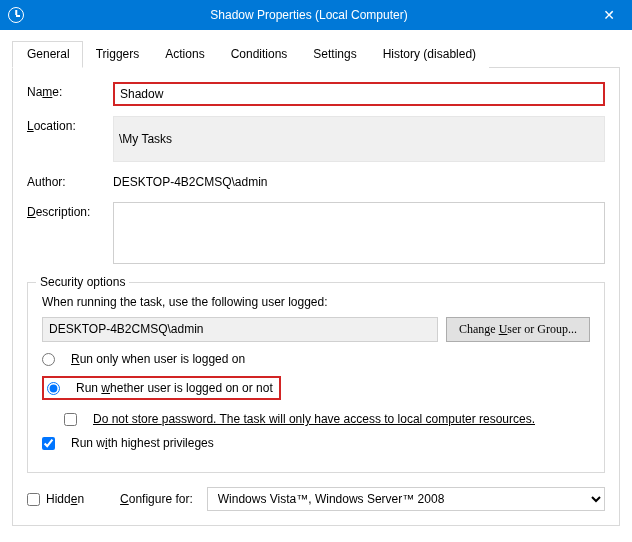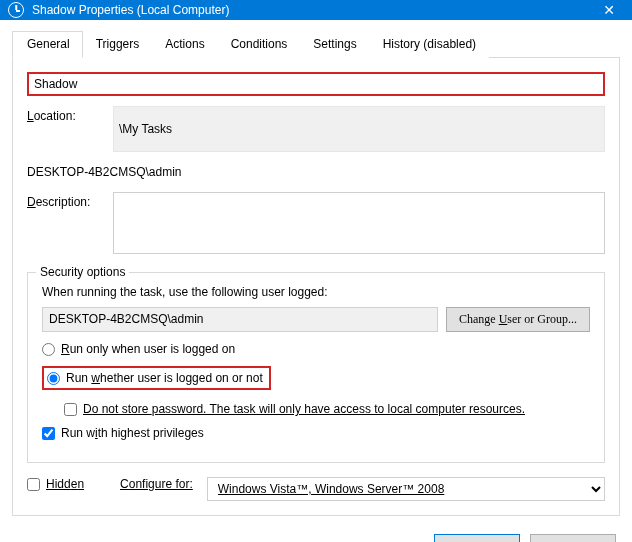--- a/index.html
+++ b/index.html
@@ -7,24 +7,25 @@
   font-family: "Segoe UI", Tahoma, sans-serif;
   font-size: 12px;
   background: #fff;
   width: 632px;
   height: 542px;
   overflow: hidden;
 }
 .titlebar {
   background: #0078d7;
   color: #fff;
-  height: 20px;
+  height: 30px;
   display: flex;
   align-items: center;
   padding: 0 0 0 8px;
+  text-align: center;
 }
 .titlebar .icon {
   width: 16px; height: 16px;
   border: 1.5px solid #fff;
   border-radius: 50%;
   margin-right: 8px;
   position: relative;
 }
 .titlebar .icon::before, .titlebar .icon::after {
   content: "";
@@ -135,45 +136,44 @@
   background: #e1e1e1;
   border: 1px solid #adadad;
   padding: 4px 12px;
   font-family: Liberation Serif, serif;
   font-size: 12px;
   cursor: pointer;
 }
 .radio-row, .check-row {
   display: flex;
   align-items: center;
-  gap: 6px;
+  gap: 16px;
   margin-bottom: 8px;
 }
 .radio-row.highlight {
   border: 2.5px solid #d22424;
   display: inline-flex;
   padding: 3px 6px 3px 3px;
   margin-top: 2px;
   margin-bottom: 6px;
 }
 .sub-check {
   margin-left: 22px;
   margin-top: 6px;
   text-decoration: underline;
 }
 input[type="radio"], input[type="checkbox"] {
   width: 13px; height: 13px;
   cursor: pointer;
 }
 .bottom-row {
   display: flex;
-  align-items: flex-start;
+  align-items: center;
   margin-top: 14px;
   gap: 8px;
-  text-decoration: underline;
 }
 .hidden-check {
   display: flex;
   align-items: center;
   gap: 6px;
   margin-right: 28px;
 }
 .config-label { margin-right: 6px; }
 .config-select {
   flex: 1;
@@ -216,29 +216,31 @@
     <div class="tab">Triggers</div>
     <div class="tab">Actions</div>
     <div class="tab">Conditions</div>
     <div class="tab">Settings</div>
     <div class="tab">History (disabled)</div>
   </div>
 
   <div class="tab-panel">
 
     <div class="form-row">
+      <div class="form-label"><span>Na</span><span class="underline-char">m</span><span>e:</span></div>
       <input class="name-input" type="text" value="Shadow" style="">
     </div>
 
     <div class="form-row">
       <div class="form-label"><span class="underline-char">L</span><span>ocation:</span></div>
       <div class="loc-field">\My Tasks</div>
     </div>
 
     <div class="form-row">
+      <div class="form-label">Author:</div>
       <div class="static-val">DESKTOP-4B2CMSQ\admin</div>
     </div>
 
     <div class="form-row">
       <div class="form-label"><span class="underline-char">D</span><span>escription:</span></div>
       <textarea class="desc-box" style=""></textarea>
     </div>
 
     <div class="fieldset">
       <div class="fieldset-legend">Security options</div>

